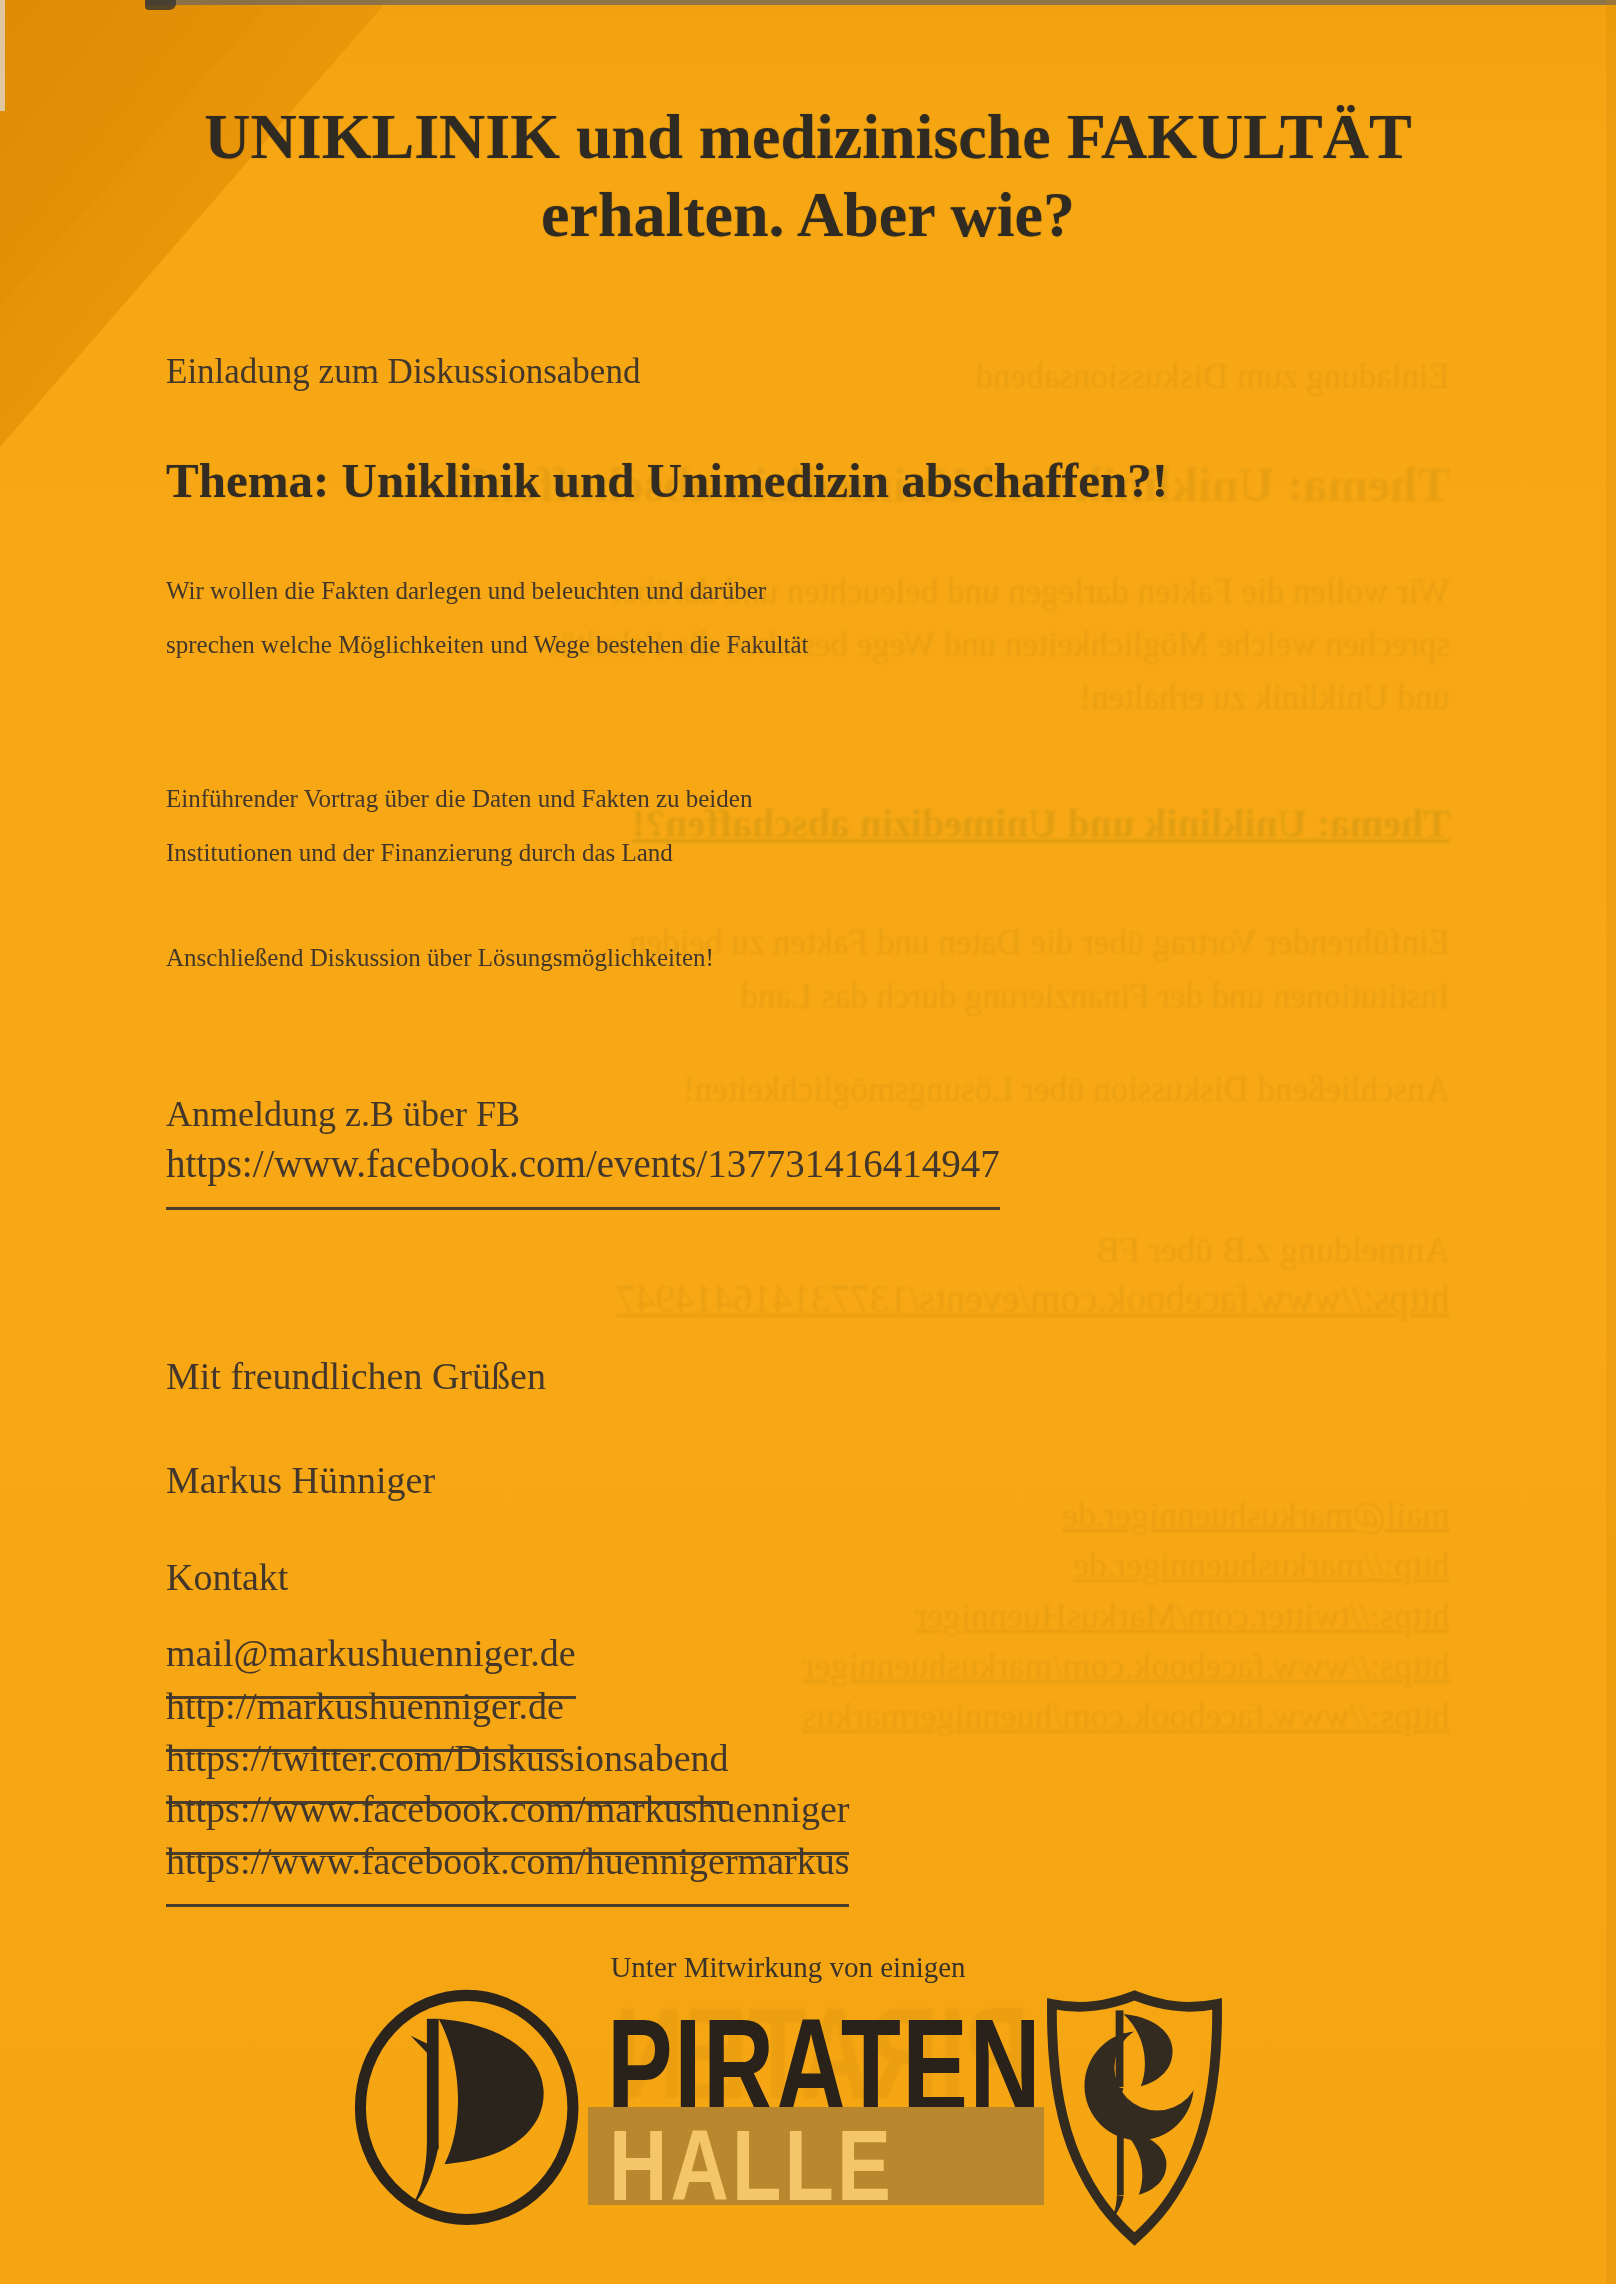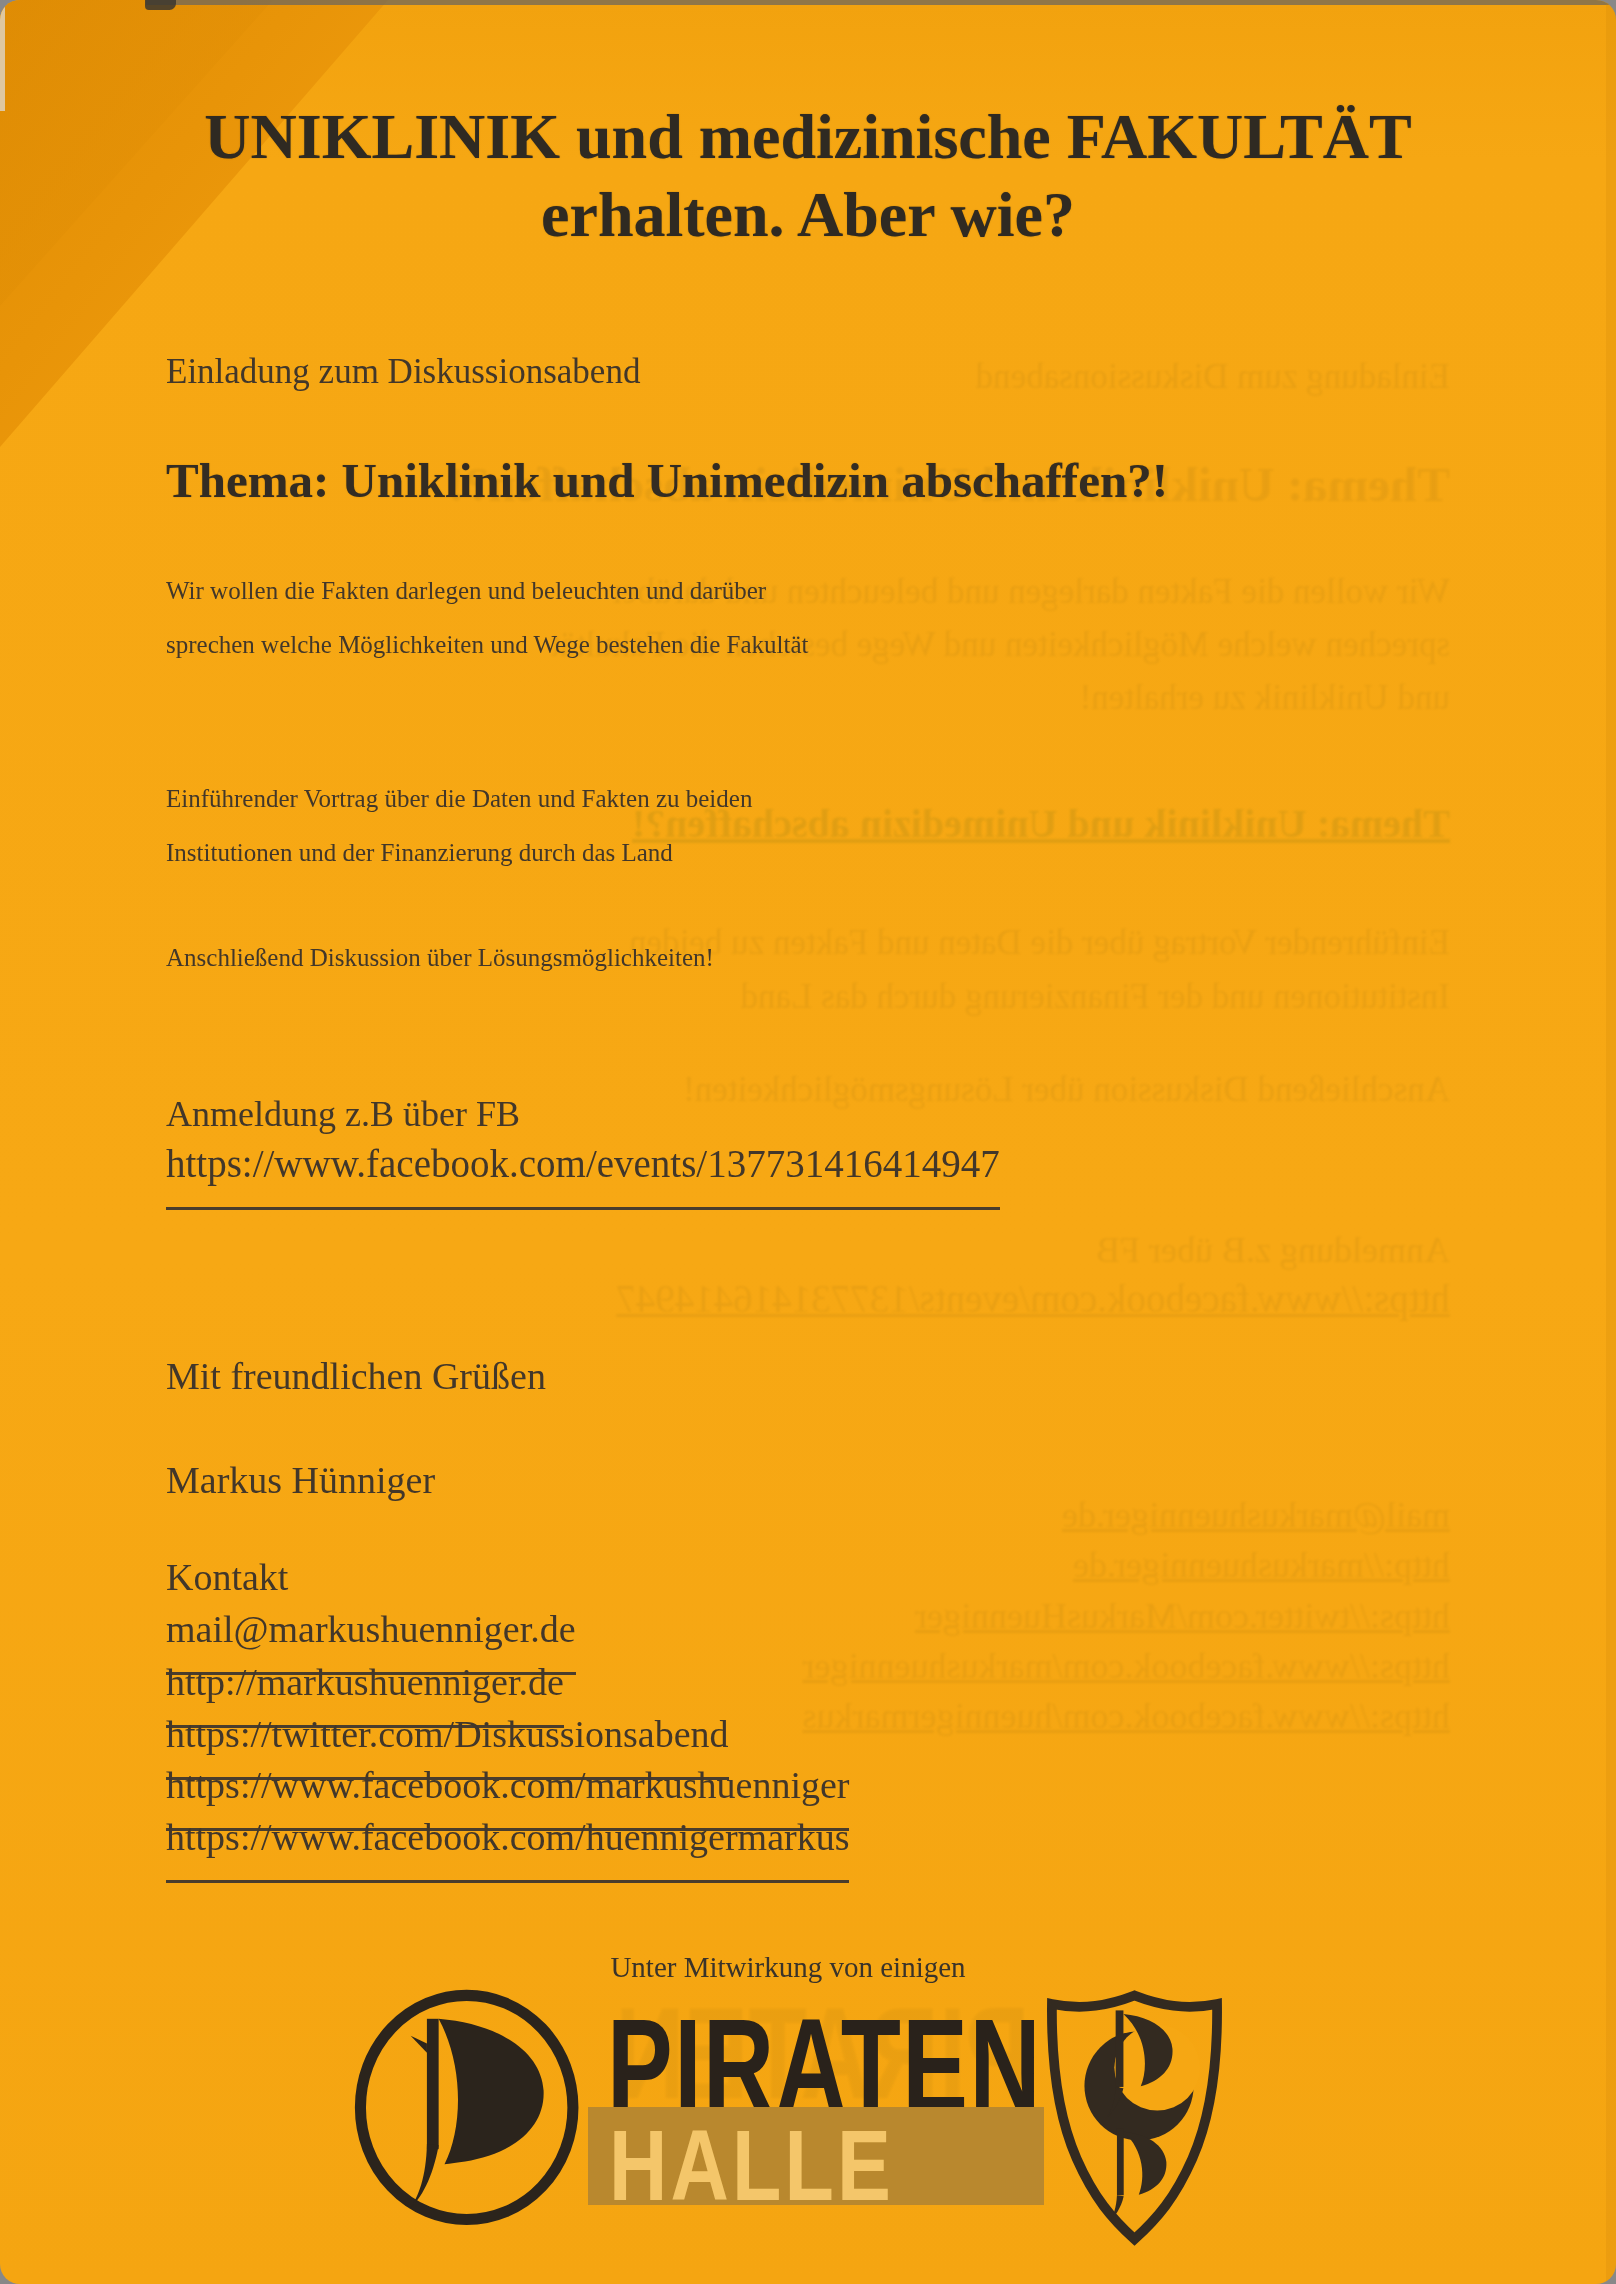--- a/index.html
+++ b/index.html
@@ -3,21 +3,20 @@
 <meta charset="utf-8">
 <style>
   html,body{margin:0;padding:0;background:#888;}
   .page{
     position:relative;
     width:1616px;height:2284px;
     background:linear-gradient(180deg,#f2a20e 0%,#f6a713 7%,#f7a814 55%,#f5a511 100%);
     overflow:hidden;
     font-family:"Liberation Serif","DejaVu Serif",serif;
     color:#42372a;
-    border-radius:20px;
   }
   .abs{position:absolute;}
   
   .fold{top:0;left:0;width:388px;height:447px;
     clip-path:polygon(0 0,100% 0,0 100%);
     background:linear-gradient(128deg,#e18e05 0%,#e89408 40%,#ef9c0e 78%,#f3a312 100%);}
   .fold-inner{top:0;left:0;width:273px;height:306px;
     clip-path:polygon(0 0,100% 0,0 100%);
     background:linear-gradient(128deg,#dd8b04 0%,#e69206 90%);opacity:.55;}
   .scan-top{top:0;left:146px;right:0;height:5.2px;background:#6e675c;opacity:.75;}
@@ -36,21 +35,21 @@
   .para{left:166px;font-size:25px;line-height:54px;}
   .p1{top:564px;}
   .p2{top:772px;}
   .p3{top:931px;}
   .signup-label{top:1093px;left:166px;font-size:36px;}
   .signup-link{top:1141px;left:166px;font-size:39px;}
   .u{border-bottom:3.9px solid #4a3d2c;padding-bottom:21px;display:inline-block;}
   .regards{top:1354px;left:166px;font-size:38px;}
   .name{top:1458px;left:166px;font-size:38px;}
   .kontakt{top:1555px;left:166px;font-size:38px;}
-  .clink{left:166px;font-size:38px;}
+  .clink{left:166px;font-size:38px;margin-top:24px;}
   .cl0{top:1607px;}.cl1{top:1660px;text-align:center;}.cl2{top:1712px;}.cl3{top:1763px;}.cl4{top:1815px;}
   .note{top:1951px;left:430px;width:716px;text-align:center;font-size:29px;color:#3a332a;}
 
   
   .piraten{top:2000px;left:607px;font-family:"Liberation Sans","DejaVu Sans",sans-serif;
     font-size:133px;font-weight:bold;color:#29221b;letter-spacing:2px;
     transform:scaleX(.74);transform-origin:left top;line-height:1;}
   .band{top:2107px;left:588px;width:456px;height:98px;background:#b9882e;}
   .halle{top:2115px;left:609px;font-family:"Liberation Sans","DejaVu Sans",sans-serif;
     font-size:101px;font-weight:bold;color:#f4c66a;letter-spacing:3.9px;

